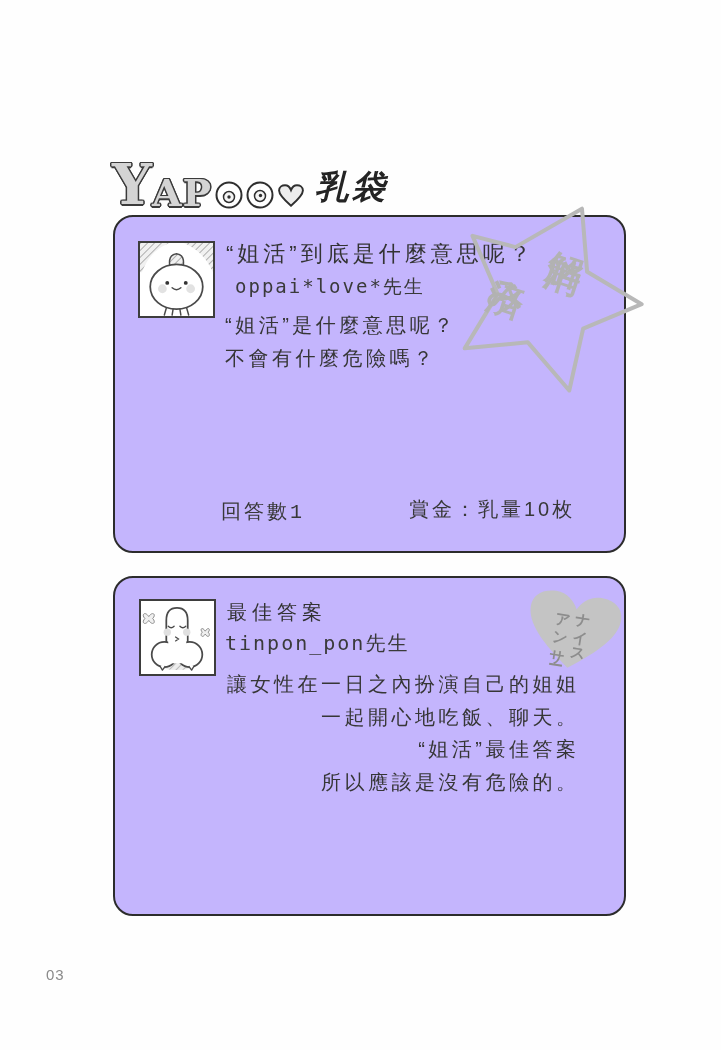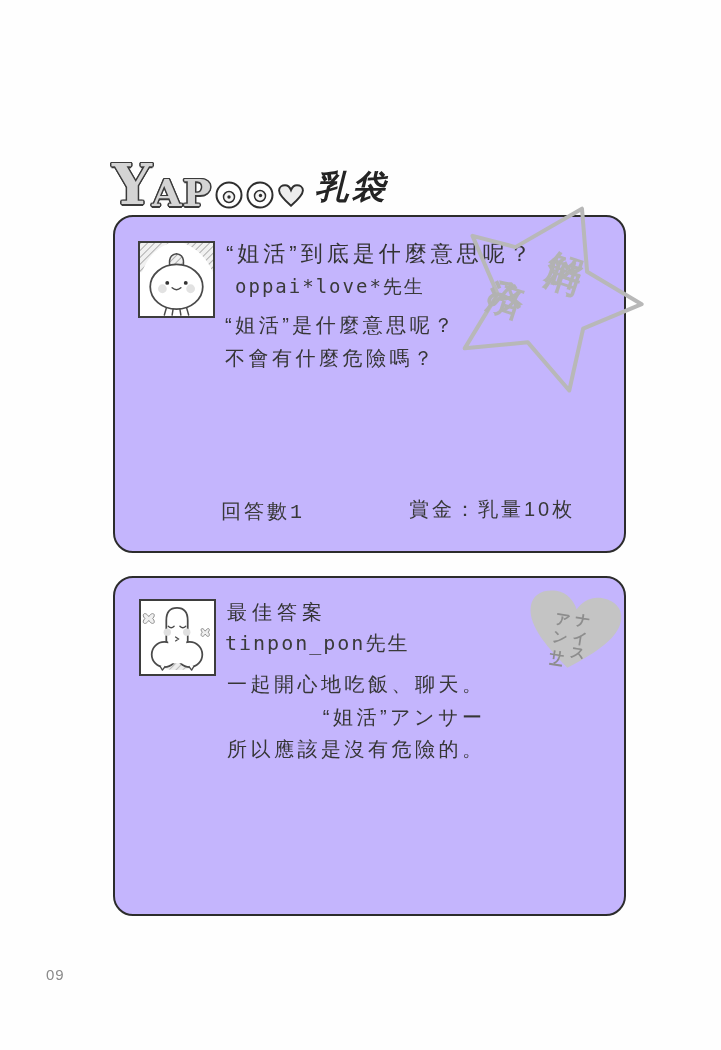--- a/index.html
+++ b/index.html
@@ -152,29 +152,30 @@
         <circle cx="47" cy="32" r="3.8" fill="#e0e0e0"></circle>
         <path d="M35.5,37 L38.5,39 L35.5,41" fill="none" stroke="#4a4a4a" stroke-width="1.3" stroke-linecap="round"></path>
         <path d="M19,66 L22,71 L25,67 M49,67 L52,71 L55,66" fill="#fff" stroke="#4a4a4a" stroke-width="1.4" stroke-linejoin="round"></path>
         <path d="M8,16 C4,10 0,14 4,18 C0,22 4,26 8,20 C12,26 16,22 12,18 C16,14 12,10 8,16 Z" fill="#f0f0f0" stroke="#8a8a8a" stroke-width="1"></path>
         <path d="M66,31 C63,26 60,29 63,32 C60,35 63,39 66,34 C69,39 72,35 69,32 C72,29 69,26 66,31 Z" fill="#f0f0f0" stroke="#8a8a8a" stroke-width="1"></path>
       </svg>
     </div>
     <div class="a-heading hand-text">最佳答案</div>
     <div class="a-user">tinpon_pon先生</div>
     <div class="a-body">
+      <div class="body-line">讓女性在一日之內扮演自己的姐姐</div>
       <div class="body-line">一起開心地吃飯、聊天。</div>
-      <div class="body-line">“姐活”アンサー</div>
+      <div class="body-line">“姐活”最佳答案</div>
       <div class="body-line">所以應該是沒有危險的。</div>
     </div>
   </div>
 
   <div id="nice-stamp">
     <svg width="100" height="80" viewBox="0 0 100 84">
       <path d="M50,80 C20,58 2,40 2,22 C2,8 14,2 26,2 C38,2 46,10 50,18 C54,10 62,2 74,2 C86,2 98,8 98,22 C98,40 80,58 50,80 Z" fill="#c4c4c4"></path>
     </svg>
     <span class="nice-col" id="nice-col-right">ナイス</span>
     <span class="nice-col" id="nice-col-left">アンサー</span>
   </div>
 
-  <div class="page-number">09</div>
+  <div class="page-number">03</div>
 
 </div>
 
 </body></html>

